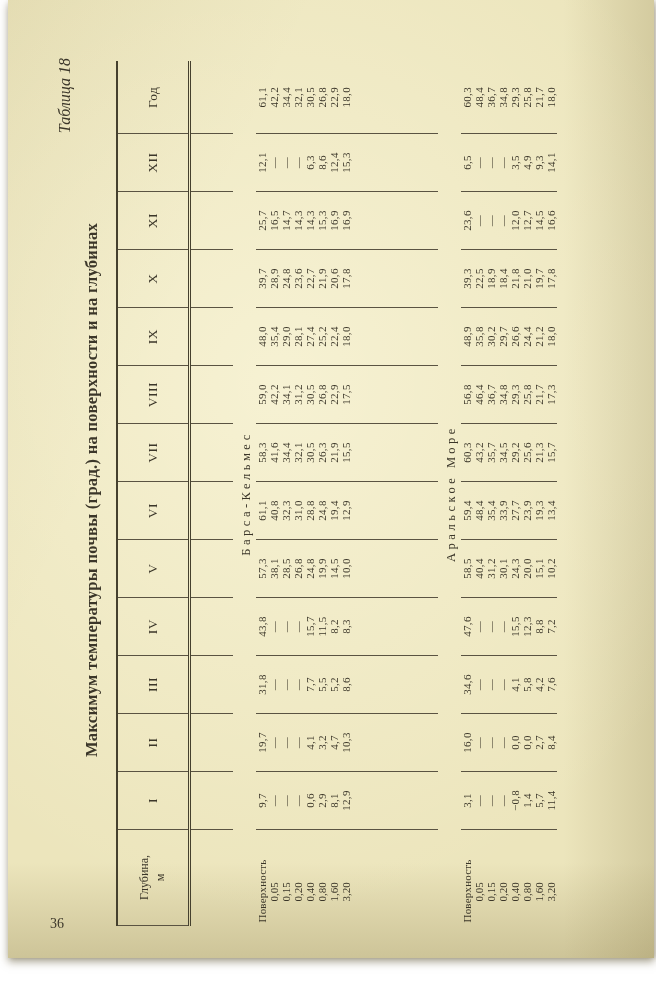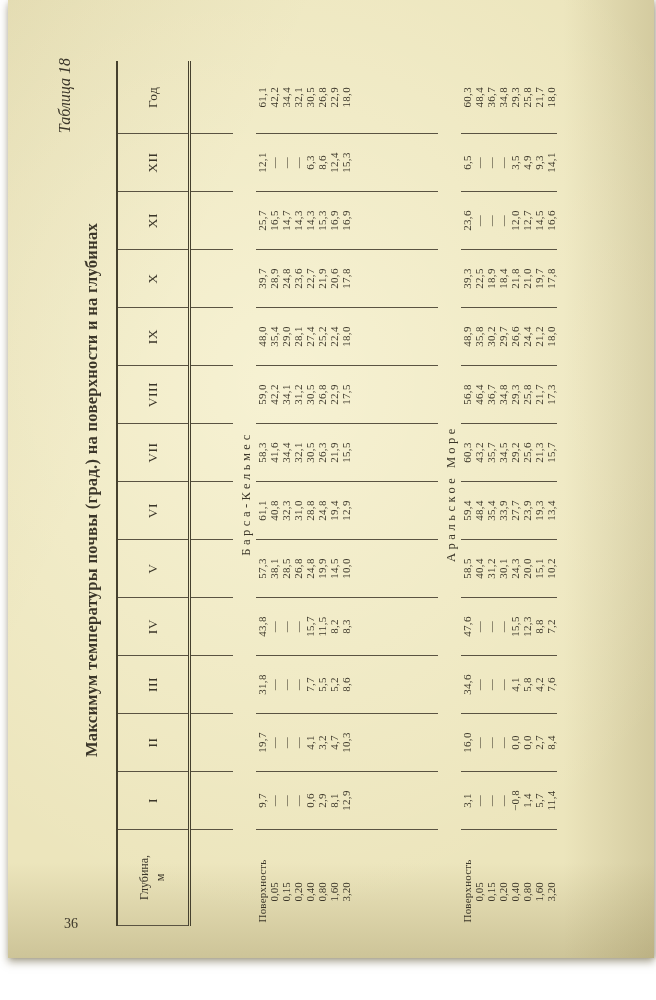--- a/index.html
+++ b/index.html
@@ -12,21 +12,21 @@
     position:absolute;left:8px;top:0;width:646px;height:958px;
     background-color:#ece5bc;
     background-image:
       radial-gradient(ellipse 120% 90% at 42% 40%, rgba(255,252,230,.55), rgba(255,252,230,0) 62%),
       linear-gradient(to right, rgba(0,0,0,0) 86%, rgba(125,110,58,.22)),
       linear-gradient(to bottom, rgba(0,0,0,0) 90%, rgba(125,110,58,.28)),
       linear-gradient(115deg, rgba(146,130,74,.10), rgba(0,0,0,0) 28%);
     box-shadow:0 4px 8px rgba(95,85,50,.5), 2px 0 4px rgba(95,85,50,.25);
   }
   .page-number{
-    position:absolute;left:56px;top:916px;
+    position:absolute;left:42px;top:916px;
     font-size:14px;color:#3c372a;
   }
   
   .rotated{
     position:absolute;left:48px;top:932px;width:884px;height:512px;
     transform:rotate(-90deg);transform-origin:0 0;
     color:#3b3629;
   }
   .caption{
     text-align:right;font-style:italic;font-size:16px;

